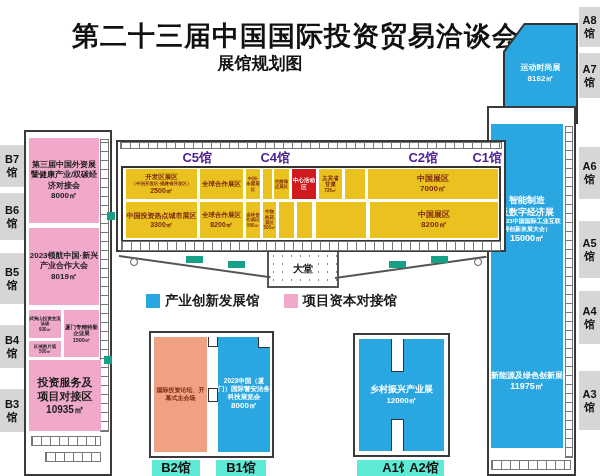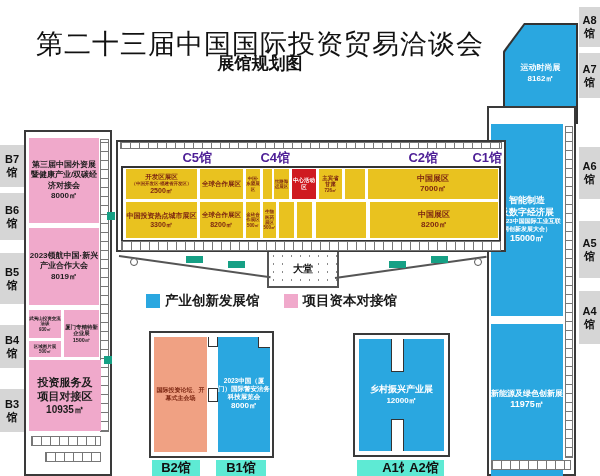--- a/index.html
+++ b/index.html
@@ -21,21 +21,21 @@
   .bottom-label{position:absolute;background:#5eead4;color:#111;font-weight:900;font-size:13px;
         display:flex;align-items:center;justify-content:center;}
   .chead{position:absolute;top:149px;height:16px;font-weight:900;font-size:13px;text-align:right;color:#4c1d95;}
   .booths{position:absolute;background:repeating-linear-gradient(90deg,#777 0,#777 1px,#fff 1px,#fff 9px);
         border:1px solid #777;box-sizing:border-box;}
   .boothsv{position:absolute;background:repeating-linear-gradient(0deg,#777 0,#777 1px,#fff 1px,#fff 9px);
         border:1px solid #777;box-sizing:border-box;}
   .wall{position:absolute;height:0;border-top:2px solid #555;transform-origin:left center;}
   .circle{position:absolute;width:8px;height:8px;border:1.5px solid #555;border-radius:50%;box-sizing:border-box;background:#fff;}
   .dots{background-image:radial-gradient(circle,#8a8a8a 0.8px,transparent 1px);background-size:9px 8px;}
-  .title{position:absolute;left:0;top:26px;width:520px;text-align:center;font-size:27px;font-weight:400;letter-spacing:1px;}
+  .title{position:absolute;left:0;top:18px;width:520px;text-align:right;font-size:27px;font-weight:700;letter-spacing:1px;}
   .subtitle{position:absolute;left:0;top:52px;width:520px;text-align:center;font-size:17px;font-weight:900;}
   .legend{position:absolute;left:146px;top:292px;display:flex;gap:24px;align-items:center;}
   .legend-item{display:flex;align-items:center;font-size:13.5px;font-weight:900;color:#1a1a1a;}
   .lsw{width:14px;height:14px;margin-right:5px;}
   .notch{position:absolute;background:#fff;border:1px solid #333;box-sizing:border-box;}
   .t4{font-size:4.5px;line-height:1.2;}
   .t5{font-size:5.5px;line-height:1.2;}
   .t6{font-size:6px;line-height:1.25;}
   .t65{font-size:6.5px;line-height:1.25;}
   .t7{font-size:7px;line-height:1.3;}
@@ -57,30 +57,31 @@
       <span class="t8">运动时尚展</span>
       <span class="t8">8162㎡</span>
     </div>
   </div>
 
   <div class="side-label" style="left:579px;top:7px;width:21px;height:40px;">A8馆</div>
   <div class="side-label" style="left:579px;top:53px;width:21px;height:45px;">A7馆</div>
   <div class="side-label" style="left:579px;top:147px;width:21px;height:52px;">A6馆</div>
   <div class="side-label" style="left:579px;top:221px;width:21px;height:57px;">A5馆</div>
   <div class="side-label" style="left:579px;top:291px;width:21px;height:53px;">A4馆</div>
+  <div class="side-label" style="left:579px;top:371px;width:21px;height:59px;">A3馆</div>
 
   <div class="bld" style="left:487px;top:106px;width:89px;height:370px;"></div>
   <div class="boothsv" style="left:565px;top:126px;width:8px;height:332px;"></div>
   <div class="zone fill-blue" style="left:491px;top:124px;width:72px;height:192px;">
     <span class="t9">智能制造</span>
     <span class="t9">及数字经济展</span>
     <span class="t6">（2023中国国际工业互联网创新发展大会）</span>
     <span class="t9">15000㎡</span>
   </div>
-  <div class="zone fill-blue" style="left:491px;top:324px;width:72px;height:152px;">
+  <div class="zone fill-blue" style="left:491px;top:316px;width:72px;height:132px;">
     <span class="t8" style="white-space:nowrap;">新能源及绿色创新展</span>
     <span class="t9">11975㎡</span>
   </div>
   <div class="booths" style="left:491px;top:460px;width:80px;height:10px;"></div>
 
   <div class="side-label" style="left:0;top:145px;width:24px;height:42px;">B7馆</div>
   <div class="side-label" style="left:0;top:193px;width:24px;height:47px;">B6馆</div>
   <div class="side-label" style="left:0;top:253px;width:24px;height:51px;">B5馆</div>
   <div class="side-label" style="left:0;top:325px;width:24px;height:43px;">B4馆</div>
   <div class="side-label" style="left:0;top:389px;width:24px;height:43px;">B3馆</div>

